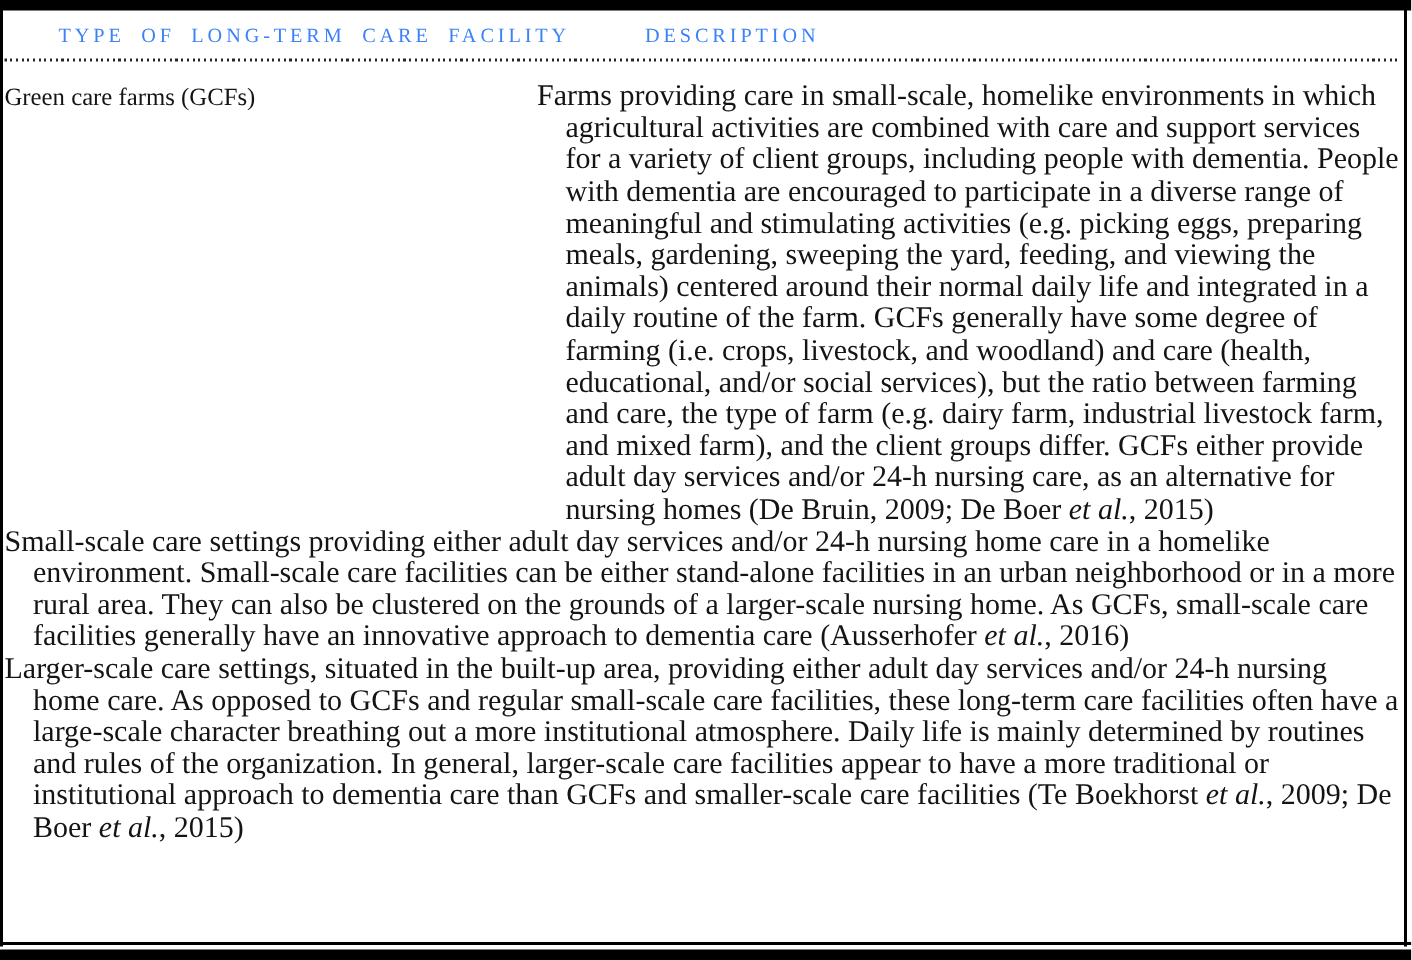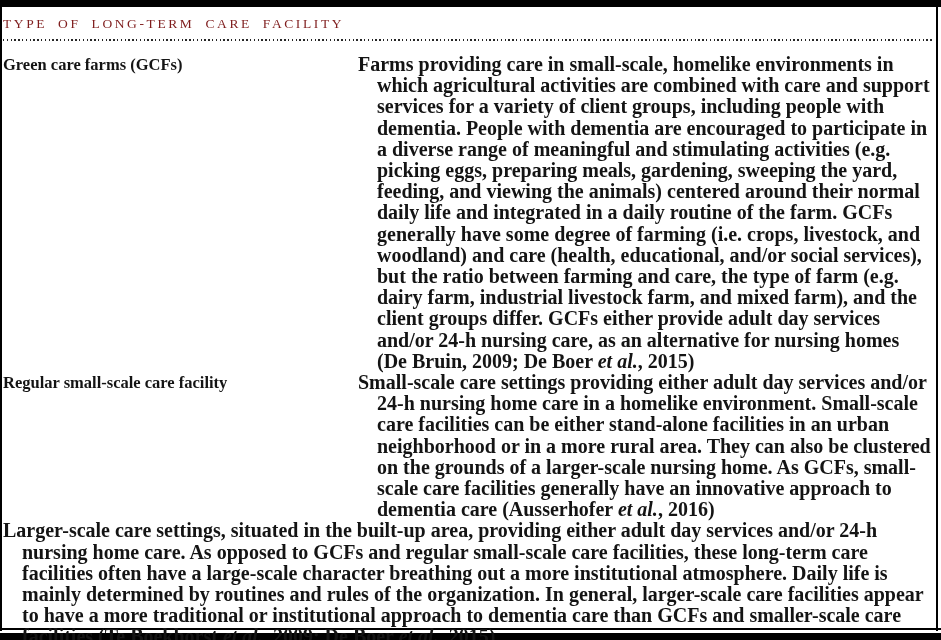--- a/index.html
+++ b/index.html
@@ -19,30 +19,31 @@
   .rule-bottom-thin  { position: absolute; top: 628px; left: 0; width: 941px; height: 2px; background: #000; }
   .rule-bottom-thick { position: absolute; top: 633px; left: 0; width: 941px; height: 7px; background: #000; }
 
   .content { position: absolute; top: 7px; left: 3px; right: 7px; }
 
   .header-row { display: flex; align-items: baseline; padding: 9px 0 7px 0; }
   .header-cell {
     font-size: 13.5px;
     letter-spacing: 2.6px;
     word-spacing: 5px;
-    color: #7f1d1d;
+    color: #3b82f6;
     white-space: nowrap;
+    padding-left: 36px;
   }
   .dotted-rule {
     height: 2px;
     background-image: repeating-linear-gradient(to right, #272727 0px, #272727 1.4px, transparent 1.4px, transparent 3.8px);
   }
 
   .table-body { padding-top: 13px; }
-  .row { display: flex; align-items: flex-start; font-weight: bold; }
+  .row { display: flex; align-items: flex-start; }
   .col-type  { width: 355px; flex: none; }
   .col-desc  { flex: 1; min-width: 0; }
 
   .cell-type {
     font-size: 16.5px;
     line-height: 21.2px;
   }
   .cell-desc {
     font-size: 20px;
     line-height: 21.2px;
@@ -59,33 +60,33 @@
   <div class="rule-top"></div>
   <div class="rule-left"></div>
   <div class="rule-right"></div>
   <div class="rule-bottom-thin"></div>
   <div class="rule-bottom-thick"></div>
 
   <div class="content">
 
     <div class="header-row">
       <div class="col-type header-cell">TYPE OF LONG-TERM CARE FACILITY</div>
+      <div class="col-desc header-cell">DESCRIPTION</div>
     </div>
 
     <div class="dotted-rule"></div>
 
     <div class="table-body">
 
       <div class="row">
         <div class="col-type cell-type">Green care farms (GCFs)</div>
         <div class="col-desc cell-desc">Farms providing care in small-scale, homelike environments in which agricultural activities are combined with care and support services for a variety of client groups, including people with dementia. People with dementia are encouraged to participate in a diverse range of meaningful and stimulating activities (e.g. picking eggs, preparing meals, gardening, sweeping the yard, feeding, and viewing the animals) centered around their normal daily life and integrated in a daily routine of the farm. GCFs generally have some degree of farming (i.e. crops, livestock, and woodland) and care (health, educational, and/or social services), but the ratio between farming and care, the type of farm (e.g. dairy farm, industrial livestock farm, and mixed farm), and the client groups differ. GCFs either provide adult day services and/or 24-h nursing care, as an alternative for nursing homes (De Bruin, 2009; De Boer <em>et al.</em>, 2015)</div>
       </div>
 
       <div class="row">
-        <div class="col-type cell-type">Regular small-scale care facility</div>
         <div class="col-desc cell-desc">Small-scale care settings providing either adult day services and/or 24-h nursing home care in a homelike environment. Small-scale care facilities can be either stand-alone facilities in an urban neighborhood or in a more rural area. They can also be clustered on the grounds of a larger-scale nursing home. As GCFs, small-scale care facilities generally have an innovative approach to dementia care (Ausserhofer <em>et al.</em>, 2016)</div>
       </div>
 
       <div class="row">
         <div class="col-desc cell-desc">Larger-scale care settings, situated in the built-up area, providing either adult day services and/or 24-h nursing home care. As opposed to GCFs and regular small-scale care facilities, these long-term care facilities often have a large-scale character breathing out a more institutional atmosphere. Daily life is mainly determined by routines and rules of the organization. In general, larger-scale care facilities appear to have a more traditional or institutional approach to dementia care than GCFs and smaller-scale care facilities (Te Boekhorst <em>et al.</em>, 2009; De Boer <em>et al.</em>, 2015)</div>
       </div>
 
     </div>
   </div>
 </div>

